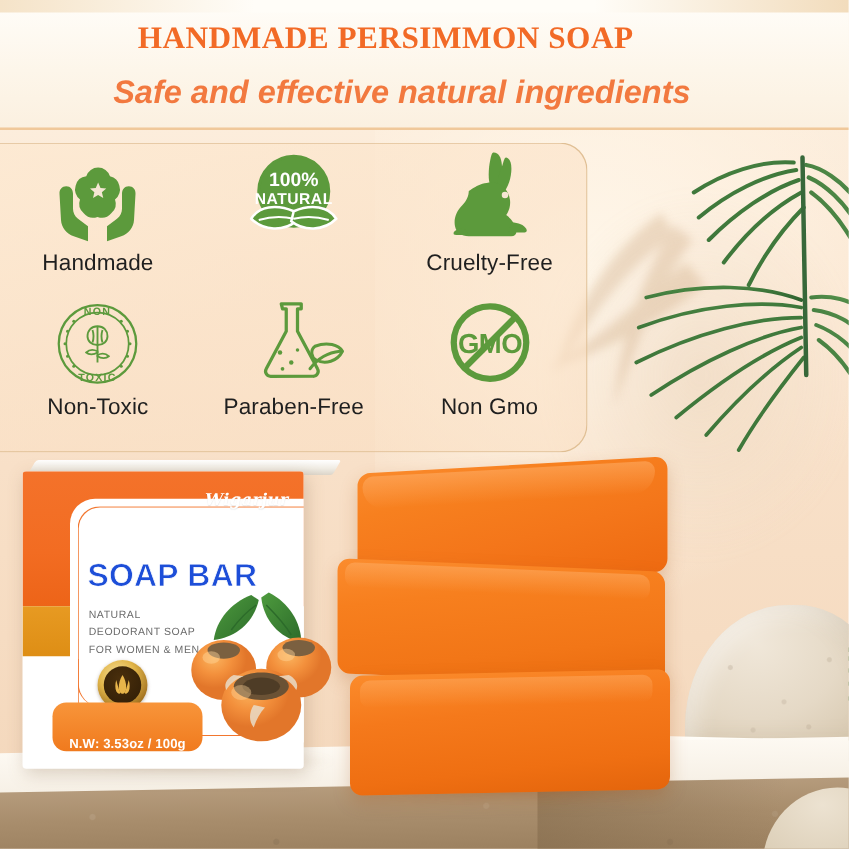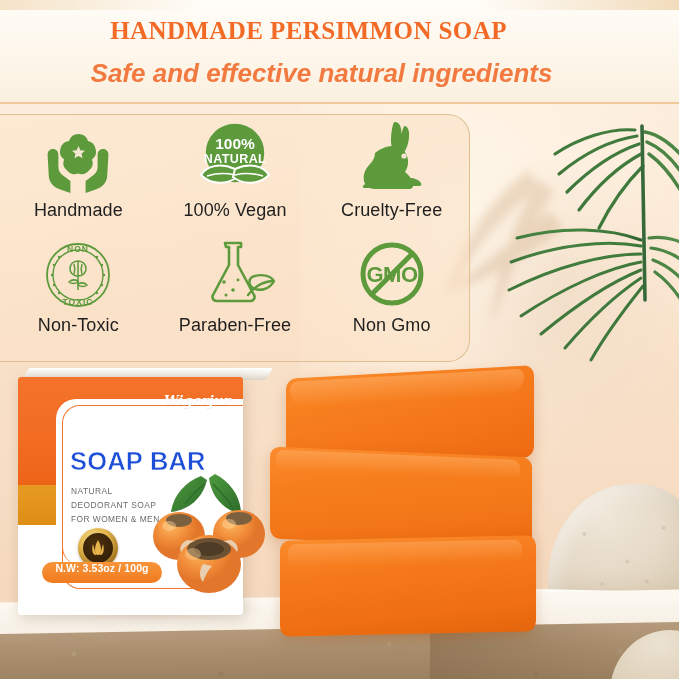--- a/index.html
+++ b/index.html
@@ -193,23 +193,23 @@
   }
   .seal-inner {
     position: absolute; inset: 5px; border-radius: 50%;
     background: radial-gradient(circle at 45% 35%, #4a2f0c 0%, #2e1c06 100%);
     display: flex; align-items: center; justify-content: center;
   }
   .fruit {
     position: absolute; left: 145px; top: 468px; width: 128px; height: 132px; z-index: 5;
   }
   .nw-pill {
-    position: absolute; left: 42px; top: 562px; width: 120px; height: 21px;
+    position: absolute; left: 42px; top: 562px; width: 120px; height: 39px;
     background: linear-gradient(180deg, #F8953A 0%, #F07A1E 100%);
-    border-radius: 11px; display: flex; align-items: flex-start; justify-content: center;
+    border-radius: 11px; display: flex; align-items: flex-end; justify-content: center;
     z-index: 7;
   }
   .nw-text { font-size: 10.5px; font-weight: 700; color: #ffffff; letter-spacing: .1px; }
 
   
   .soaps { position: absolute; left: 276px; top: 372px; width: 280px; height: 268px; }
   .bar {
     position: absolute; border-radius: 10px;
     box-shadow: 0 6px 14px rgba(170,90,30,.26);
   }
@@ -374,21 +374,20 @@
           <circle cx="40" cy="34" r="28" fill="#5C9A3C"></circle>
           <circle cx="40" cy="34" r="28" fill="none" stroke="#5C9A3C" stroke-width="2.4"></circle>
           <text x="40" y="30" text-anchor="middle" font-family="Liberation Sans, sans-serif" font-size="15.5" font-weight="700" fill="#FFFFFF">100%</text>
           <text x="40" y="44" text-anchor="middle" font-family="Liberation Sans, sans-serif" font-size="12.5" font-weight="700" fill="#FFFFFF" letter-spacing="0.4">NATURAL</text>
           <path d="M40 50 C26 44 12 46 6 56 C16 66 32 66 42 58 Z" fill="#5C9A3C" stroke="#FFFFFF" stroke-width="2"></path>
           <path d="M40 50 C54 44 68 46 74 56 C64 66 48 66 38 58 Z" fill="#5C9A3C" stroke="#FFFFFF" stroke-width="2"></path>
           <path d="M12 57 C22 54 32 54 40 56" stroke="#FFFFFF" stroke-width="1.6" fill="none"></path>
           <path d="M68 57 C58 54 48 54 40 56" stroke="#FFFFFF" stroke-width="1.6" fill="none"></path>
         </svg>
       </div>
-      <div class="icon-label">100% Vegan</div>
     </div>
 
     <div class="icon-cell">
       <div class="icon-art">
         <svg width="70" height="74" viewBox="0 0 70 74">
           <g fill="#5C9A3C">
             <path d="M38 2 c4 0 6 4 6.5 10 c.5 6-.5 12-2.5 16 c-3 1-6 0-7.5-2 c-1-5-.5-12 .5-17 C36 4 36.5 2 38 2 Z"></path>
             <path d="M48 6 c3.5 1 4.5 5.5 4 11.5 c-.5 6-2.5 11.5-5 15 c-3 0-5.5-1.5-6.5-4 c.5-5 2.5-12 4.5-16.5 C46 8.5 46.8 5.6 48 6 Z"></path>
             <path d="M36 26 c8 0 14 6 15 14 c.6 5-1 9-3 12 c4 3 7 7 8 12 c.6 3-1 5-4 5 l-34 0 c-6 0-10-3-11-8 c-1.2-6 1-12 6-17 c3-3 5-7 5-11 C18 33 26 26 36 26 Z"></path>
             <path d="M52 58 c6 0 10 2 12 5 c1 2 0 3-2 3 l-12 0 Z"></path>

